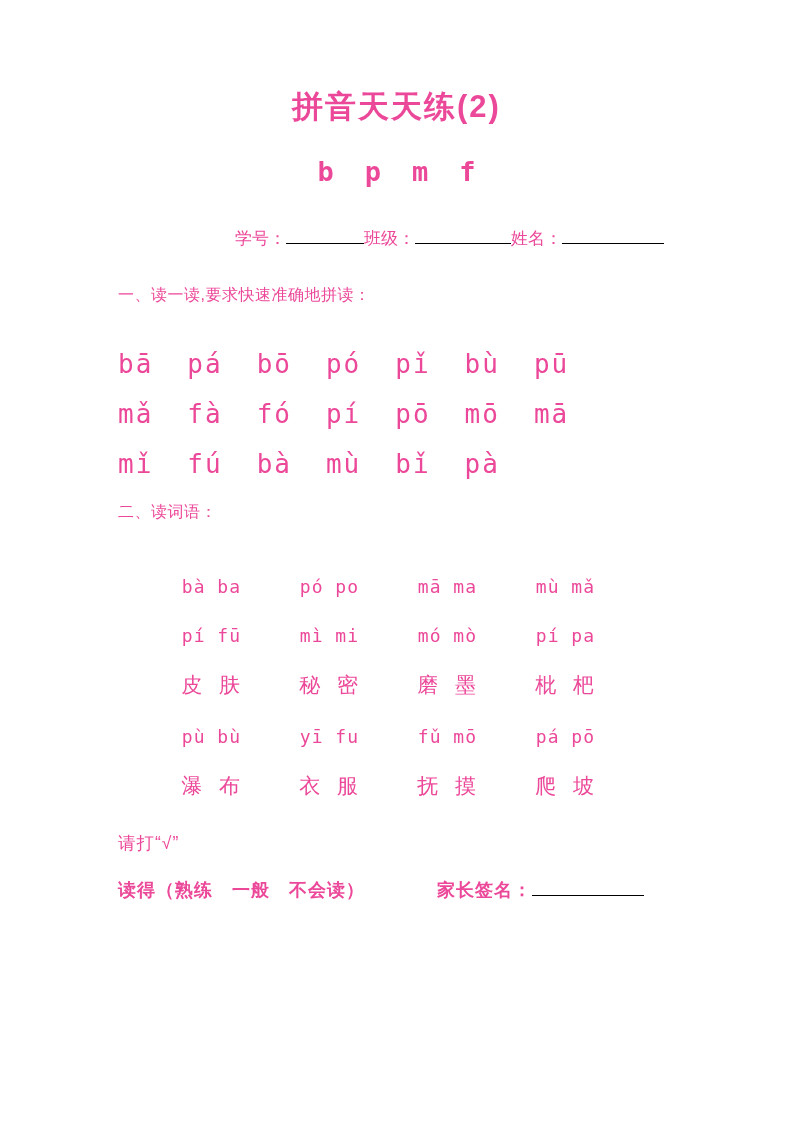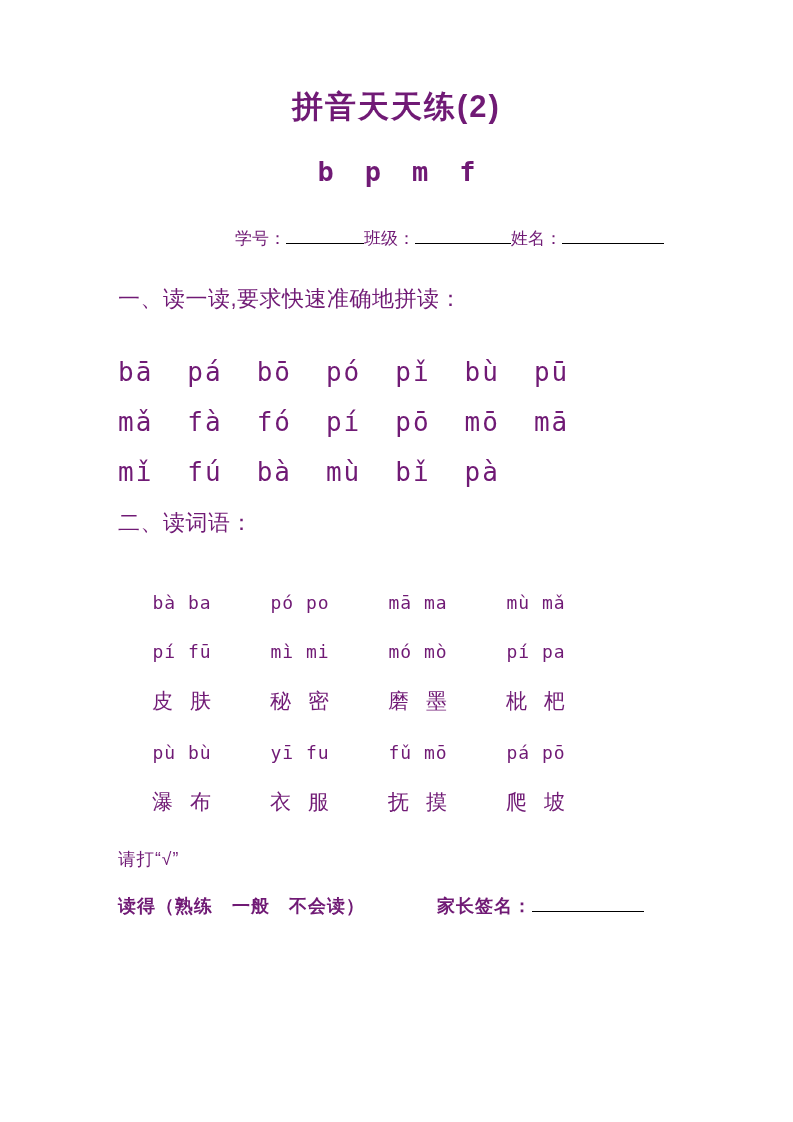--- a/index.html
+++ b/index.html
@@ -1,19 +1,19 @@
 <!DOCTYPE html>
 <html><head>
 <meta charset="utf-8">
 <style>
   * { margin: 0; padding: 0; box-sizing: border-box; }
   html, body { background: #ffffff; }
   .page {
     width: 793px; height: 1122px;
-    background: #ffffff; color: #701a75;
+    background: #ffffff; color: #ec4899;
     font-family: "Liberation Sans", sans-serif;
     position: relative; overflow: hidden;
     margin: 0 auto;
   }
   .title {
     padding-top: 88px; text-align: center;
     font-size: 31px; font-weight: bold; letter-spacing: 2px;
     line-height: 1.2;
   }
   .subtitle {
@@ -31,38 +31,38 @@
     display: inline-block;
     border-bottom: 1.5px solid #000;
     height: 18px; vertical-align: baseline;
   }
   .blank.w78  { width: 78px; }
   .blank.w96  { width: 96px; }
   .blank.w102 { width: 102px; }
   .blank.w112 { width: 112px; }
   .section-heading {
     margin-left: 118px;
-    font-size: 22px; letter-spacing: 0.5px; line-height: 1.3;
+    font-size: 16px; letter-spacing: 0.5px; line-height: 1.3;
   }
   .s1-heading { margin-top: 35px; }
   .s2-heading { margin-top: 20px; }
   .pinyin-row {
     margin-left: 118px;
     display: flex; gap: 34px;
     font-family: "DejaVu Sans Mono", monospace;
     font-size: 26px; letter-spacing: 2px; line-height: 1.3; text-align: center;
   }
   .pinyin-row.first { margin-top: 42px; }
   .pinyin-row + .pinyin-row { margin-top: 16px; }
   .word-grid { margin-left: 123px; }
   .word-line {
     display: grid;
     grid-template-columns: repeat(4, 118px);
   }
-  .word-line > span { text-align: center; }
+  .word-line > span { text-align: right; }
   .word-pinyin {
     font-family: "DejaVu Sans Mono", monospace;
     font-size: 18px; letter-spacing: 1px; line-height: 25px;
   }
   .word-hanzi {
     font-size: 21px; line-height: 30px;
     word-spacing: 9px; letter-spacing: 1px;
   }
   .word-line.pinyin-first { margin-top: 52px; }
   .word-line.hanzi  { margin-top: 22px; }

